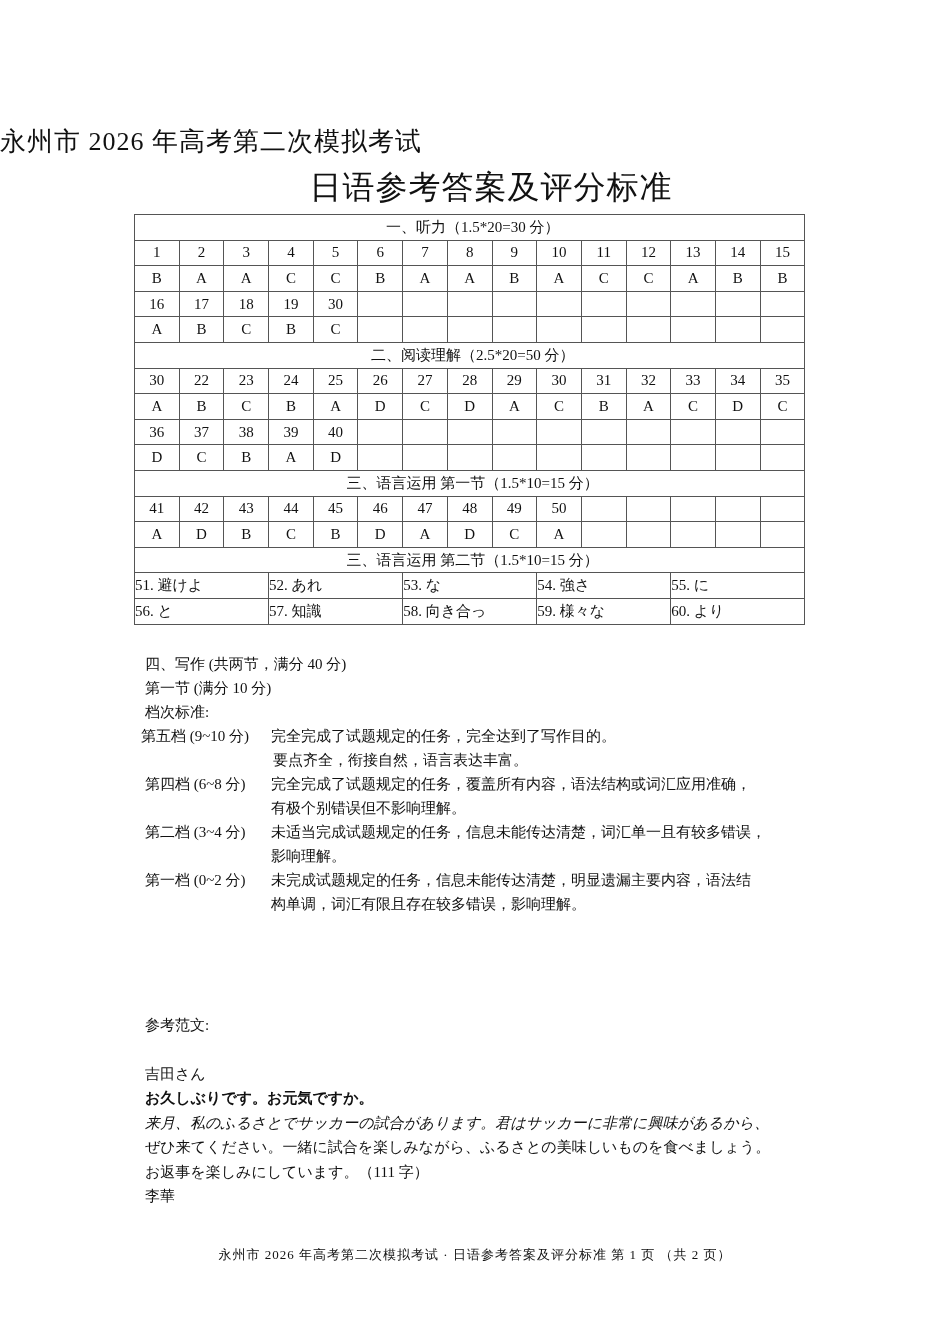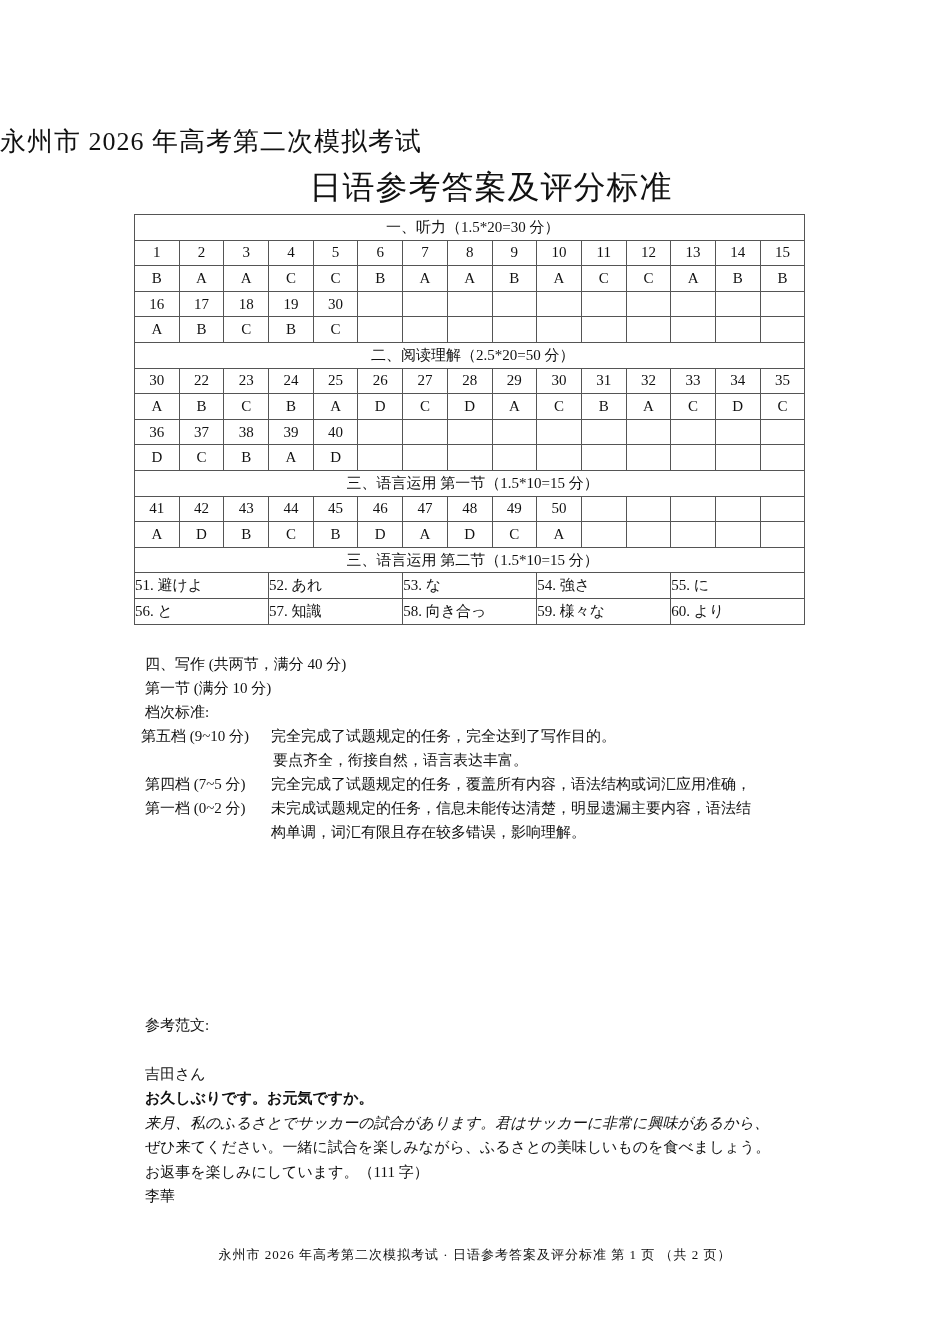--- a/index.html
+++ b/index.html
@@ -240,23 +240,31 @@
   <div class="line">档次标准:</div>
   <div id="bands">
       <div class="band five">
         <span class="lbl">第五档  (9~10 分)</span>
         <div class="txt">
           <div class="line">完全完成了试题规定的任务，完全达到了写作目的。</div>
           <div class="line" style="margin-left: 2px;">要点齐全，衔接自然，语言表达丰富。</div>
         </div>
       </div>
       <div class="band">
-        <span class="lbl">第四档  (7~5 分)</span>
+        <span class="lbl">第四档  (6~8 分)</span>
         <div class="txt">
           <div class="line">完全完成了试题规定的任务，覆盖所有内容，语法结构或词汇应用准确，</div>
+          <div class="line">有极个别错误但不影响理解。</div>
+        </div>
+      </div>
+      <div class="band">
+        <span class="lbl">第二档  (3~4 分)</span>
+        <div class="txt">
+          <div class="line">未适当完成试题规定的任务，信息未能传达清楚，词汇单一且有较多错误，</div>
+          <div class="line">影响理解。</div>
         </div>
       </div>
       <div class="band">
         <span class="lbl">第一档  (0~2 分)</span>
         <div class="txt">
           <div class="line">未完成试题规定的任务，信息未能传达清楚，明显遗漏主要内容，语法结</div>
           <div class="line">构单调，词汇有限且存在较多错误，影响理解。</div>
         </div>
       </div>
     </div>

